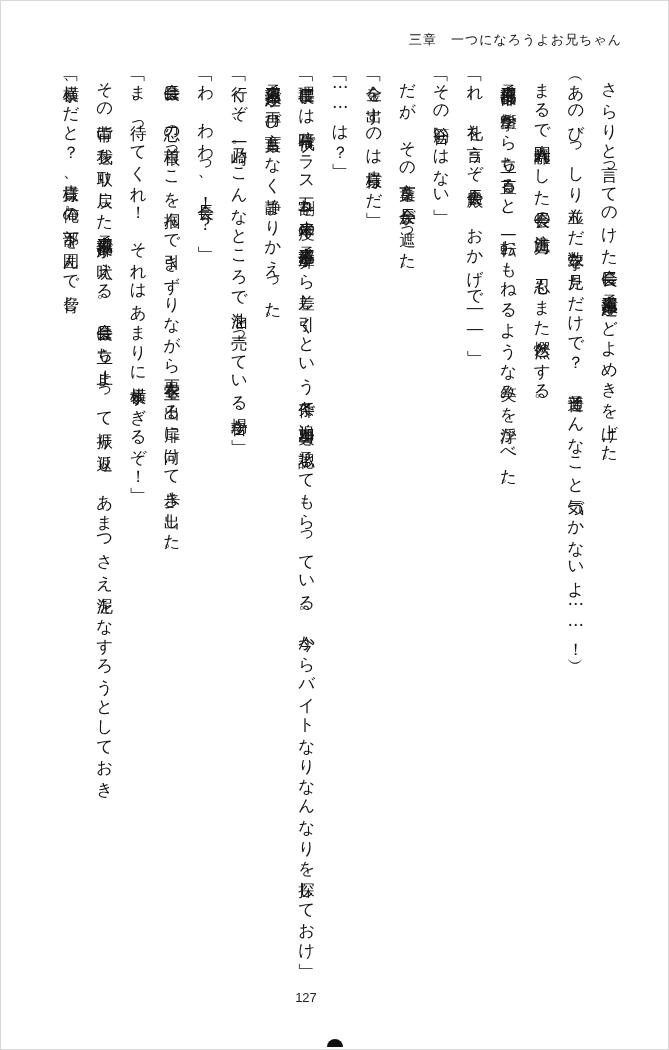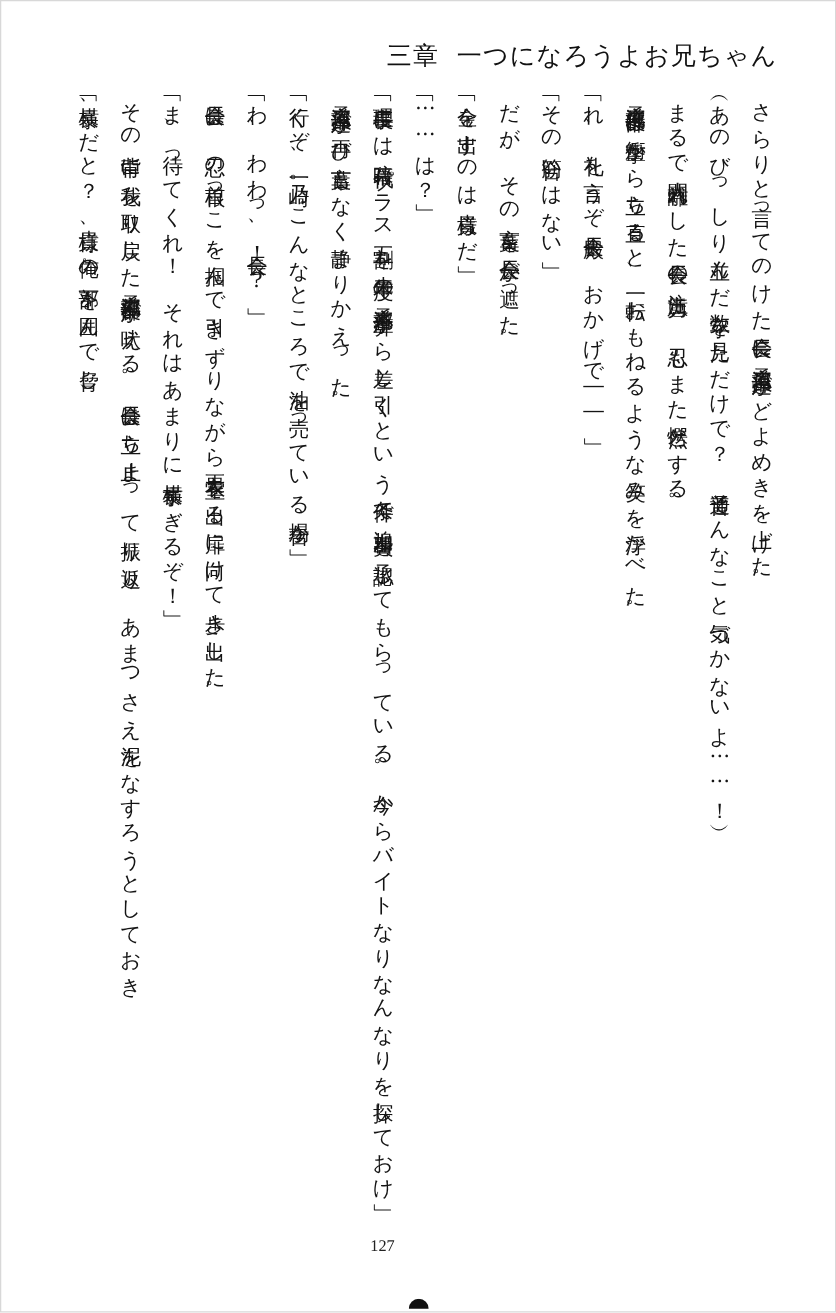--- a/index.html
+++ b/index.html
@@ -24,21 +24,21 @@
     box-sizing: border-box;
     border: 1px solid #d8d8d8;
     background: #fff;
   }
 
   
   .header {
     position: absolute;
     top: 30px;
     right: 46px;
-    font-size: 20px;
+    font-size: 13px;
     letter-spacing: 1px;
     color: #111;
     white-space: nowrap;
     writing-mode: horizontal-tb;
   }
   .header .chap-num { margin-right: 14px; }
 
   
   .body-text {
     position: absolute;
@@ -62,21 +62,21 @@
   .body-text p.noindent { text-indent: 0; }
 
   .page-number {
     position: absolute;
     bottom: 44px;
     left: 0;
     width: 610px;
     text-align: center;
     font-size: 13px;
     color: #222;
-    font-family: Liberation Serif, serif;
+    font-family: Liberation Sans, sans-serif;
   }
 
   .bottom-mark {
     position: absolute;
     bottom: 2px;
     left: 50%;
     transform: translateX(-50%);
     width: 16px;
     height: 8px;
     overflow: hidden;

